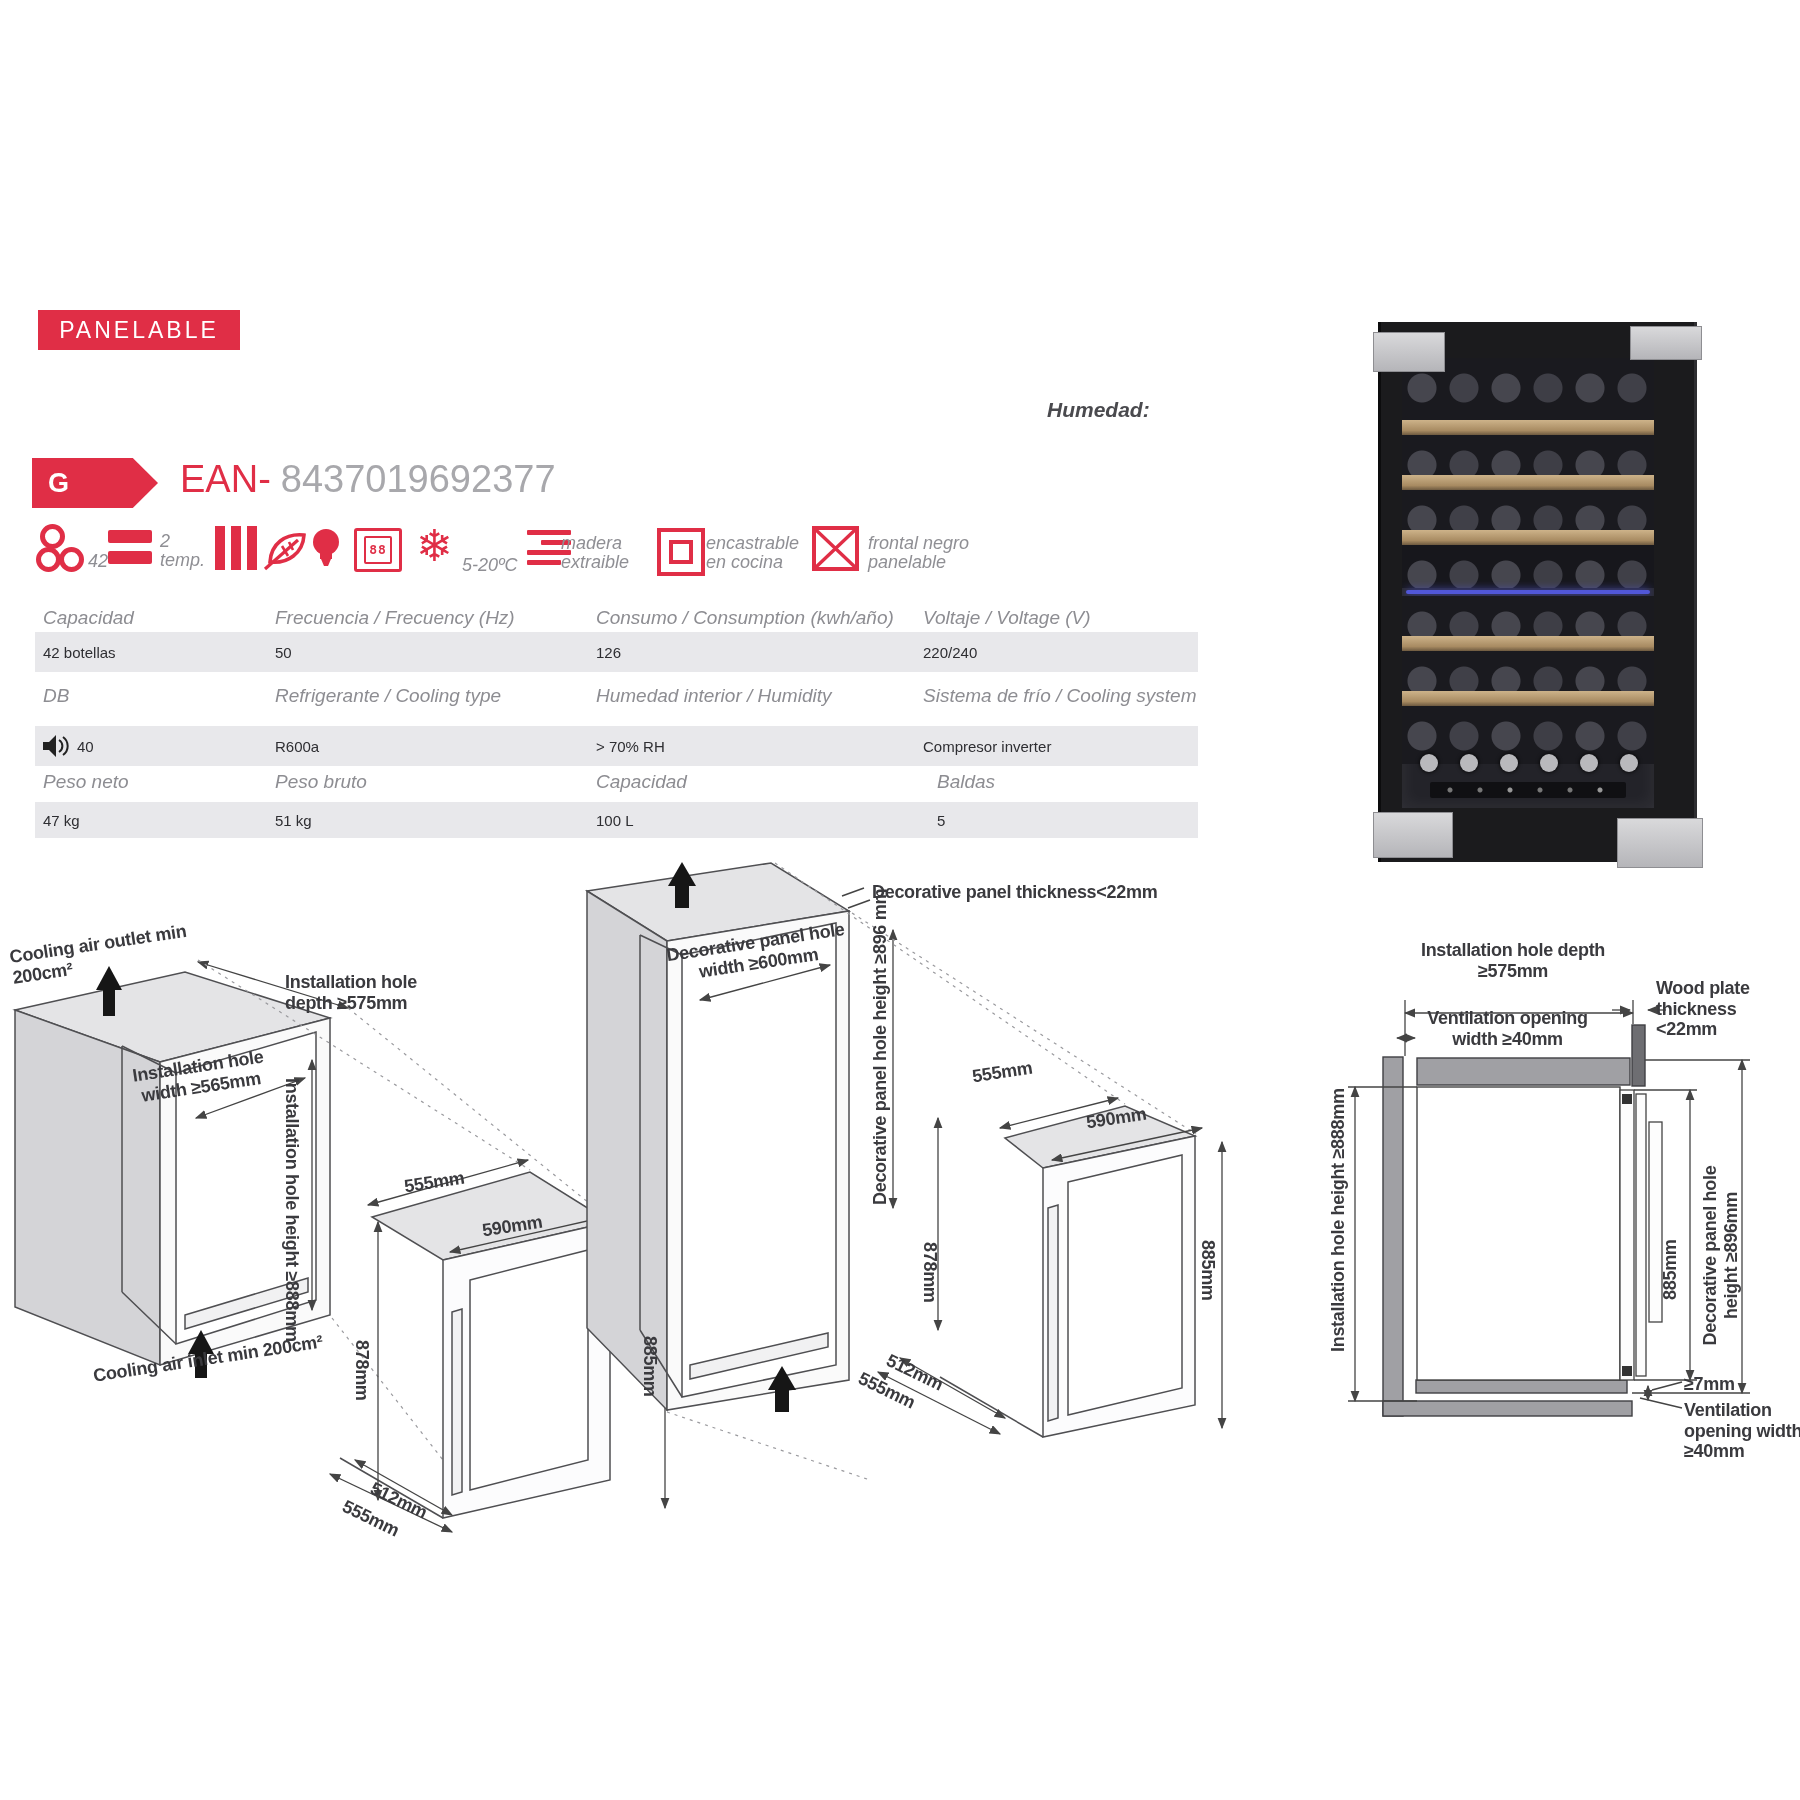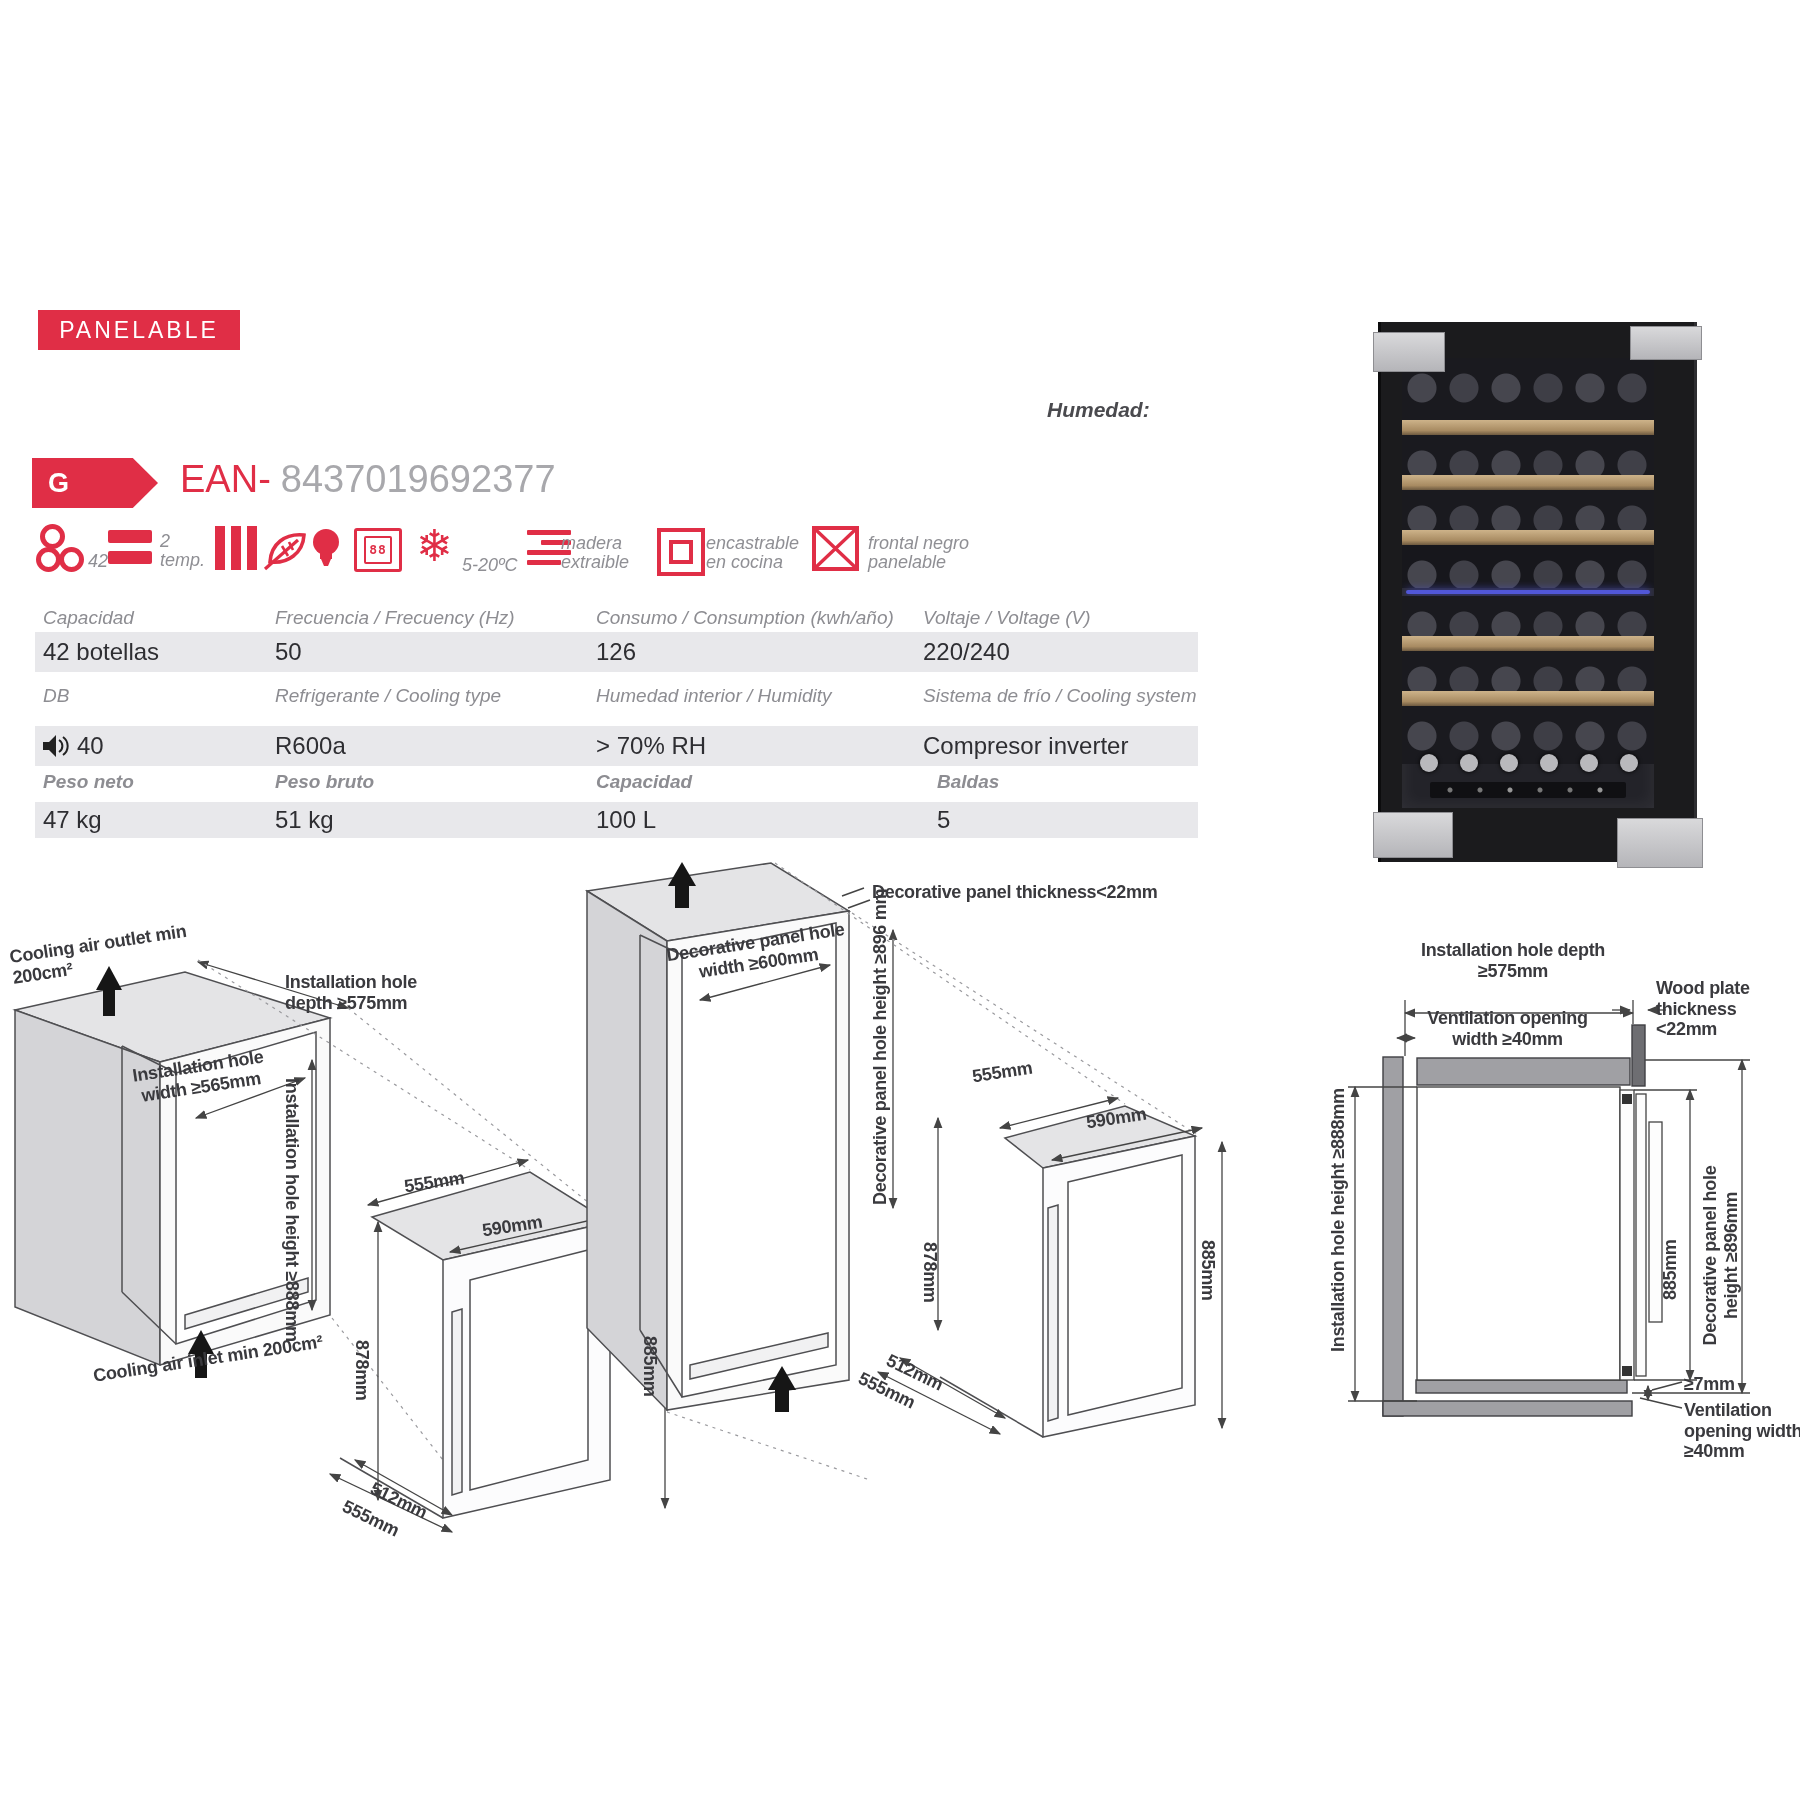--- a/index.html
+++ b/index.html
@@ -31,21 +31,21 @@
                color:#e02e46;font-size:13px;font-weight:bold;letter-spacing:1px;line-height:24px;}
   .snow{font-size:44px;color:#e02e46;line-height:44px;}
 
   
   .med-title{font-style:italic;font-weight:bold;font-size:21px;color:#4a4a4e;}
   .med-label,.med-value{font-style:italic;font-size:20px;color:#9b9b9f;}
   .med-label{display:inline-block;width:92px;}
 
   
   .thead{font-style:italic;font-size:19px;color:#8d8d92;}
-  .tval{font-size:24px;color:#2e2e32;}
+  .tval{font-size:15px;color:#2e2e32;}
   .stripe{background:#e8e8eb;}
   .trow{position:absolute;left:35px;width:1163px;display:flex;align-items:center;}
   .c1{width:240px;padding-left:8px;box-sizing:border-box;}
   .c2{width:321px;}
   .c3{width:327px;}
   .c4{width:275px;}
 
   
   .lbl{position:absolute;font-size:18px;font-weight:bold;letter-spacing:-0.3px;color:#3a3a3e;line-height:1.14;}
   .lbl.c{text-align:center;}
@@ -216,21 +216,21 @@
         <svg width="26" height="22" viewBox="0 0 26 22">
           <path d="M0 7 L6 7 L13 0 L13 22 L6 15 L0 15 Z" fill="#222"></path>
           <path d="M16 5 A7 7 0 0 1 16 17 M20 2 A11 11 0 0 1 20 20" fill="none" stroke="#222" stroke-width="2"></path>
         </svg>
         <span>40</span>
       </div>
       <div class="c2">R600a</div>
       <div class="c3">&gt; 70% RH</div>
       <div class="c4">Compresor inverter</div>
     </div>
-    <div class="trow thead" style="top:768px;height:28px;font-weight:bold;">
+    <div class="trow thead" style="top:768px;height:28px;">
       <div class="c1">Peso neto</div>
       <div class="c2">Peso bruto</div>
       <div class="c3">Capacidad</div>
       <div class="c4" style="padding-left:14px;box-sizing:border-box;">Baldas</div>
     </div>
     <div class="trow tval stripe" style="top:802px;height:36px;">
       <div class="c1">47 kg</div>
       <div class="c2">51 kg</div>
       <div class="c3">100 L</div>
       <div class="c4" style="padding-left:14px;box-sizing:border-box;">5</div>

